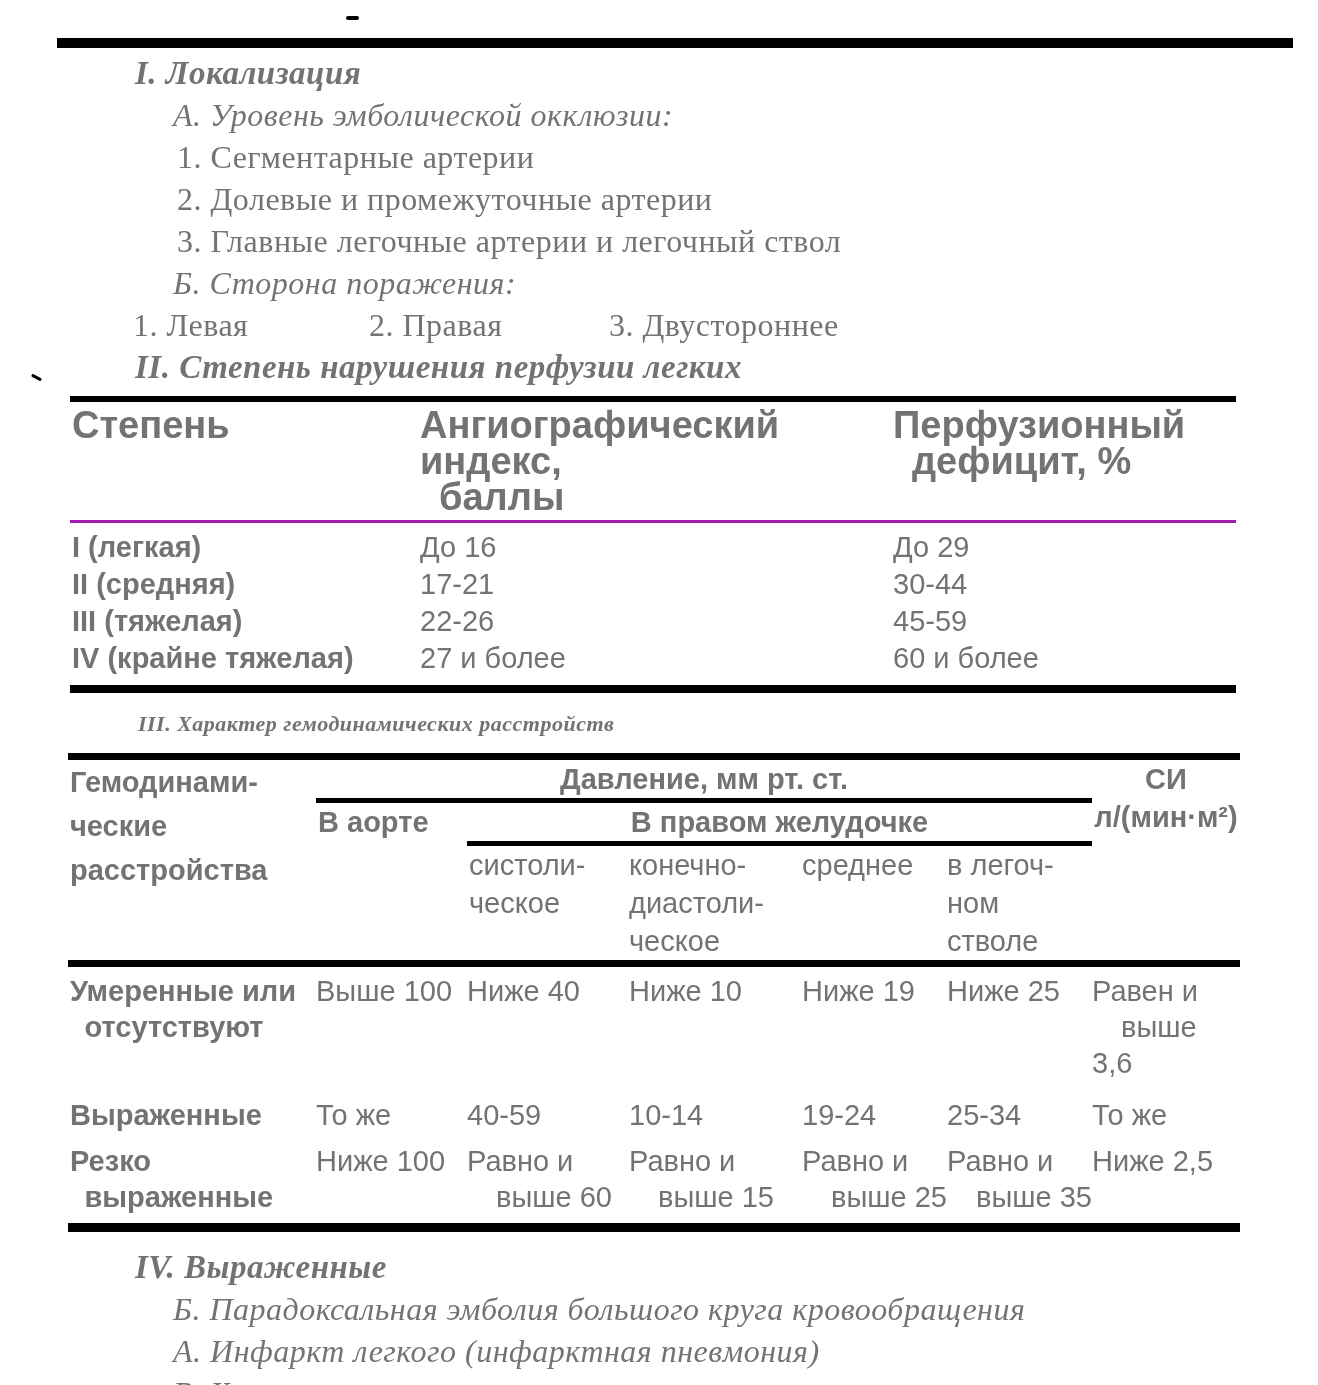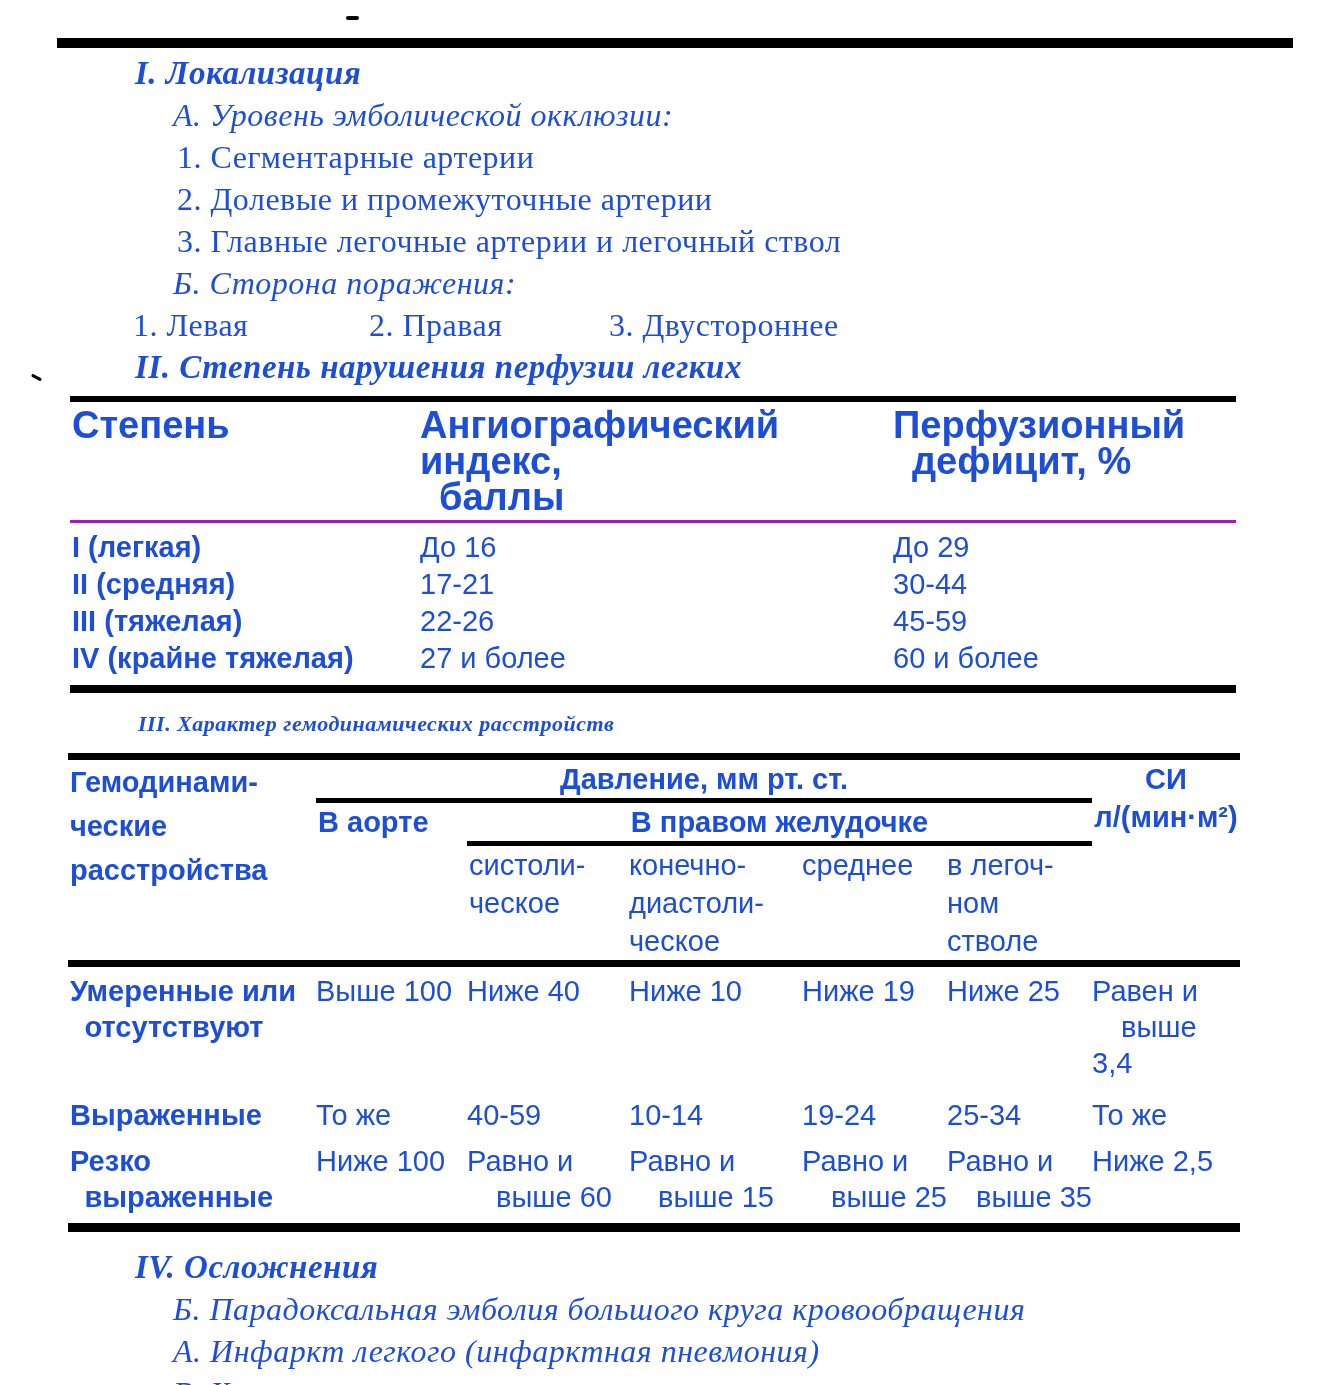--- a/index.html
+++ b/index.html
@@ -1,21 +1,21 @@
 <!DOCTYPE html>
 <html><head>
 <meta charset="utf-8">
 <style>
   html, body { margin: 0; padding: 0; background: #ffffff; }
   .page {
     position: relative;
     width: 1318px;
     height: 1385px;
     background: #ffffff;
-    color: #1d4ed8;
+    color: #737373;
     overflow: hidden;
   }
   .content { margin-left: 57px; width: 1236px; }
 
   
   .hr-heavy { background: #000; }
   .rule-top { height: 10px; margin-top: 38px; }
 
   
   .artifact-dash { position: absolute; left: 346px; top: 16px; width: 13px; height: 4px; background: #000; border-radius: 2px; }
@@ -182,21 +182,21 @@
       <tbody>
         <tr>
           <td class="lbl pre">Умеренные или
  отсутствуют</td>
           <td>Выше 100</td>
           <td class="pre">Ниже 40</td>
           <td class="pre">Ниже 10</td>
           <td>Ниже 19</td>
           <td>Ниже 25</td>
           <td class="pre">Равен и
-  выше 3,4</td>
+  выше 3,6</td>
         </tr>
         <tr class="r2">
           <td class="lbl pre">Выраженные</td>
           <td>То же</td>
           <td class="pre">40-59</td>
           <td class="pre">10-14</td>
           <td>19-24</td>
           <td>25-34</td>
           <td class="pre">То же</td>
         </tr>
@@ -211,20 +211,20 @@
           <td class="pre">Равно и
   выше 25</td>
           <td class="pre">Равно и
   выше 35</td>
           <td class="pre">Ниже 2,5</td>
         </tr>
       </tbody>
     </table>
 
     <div class="outline iv-section">
-      <div class="ol-line lvl-roman">IV. Осложнения</div>
+      <div class="ol-line lvl-roman">IV. Выраженные</div>
       <div class="ol-line lvl-letter">Б. Парадоксальная эмболия большого круга кровообращения</div>
       <div class="ol-line lvl-letter">А. Инфаркт легкого (инфарктная пневмония)</div>
       <div class="ol-line lvl-letter">В. Хроническая легочная гипертензия</div>
     </div>
 
   </div>
 </div>
 
 </body></html>

